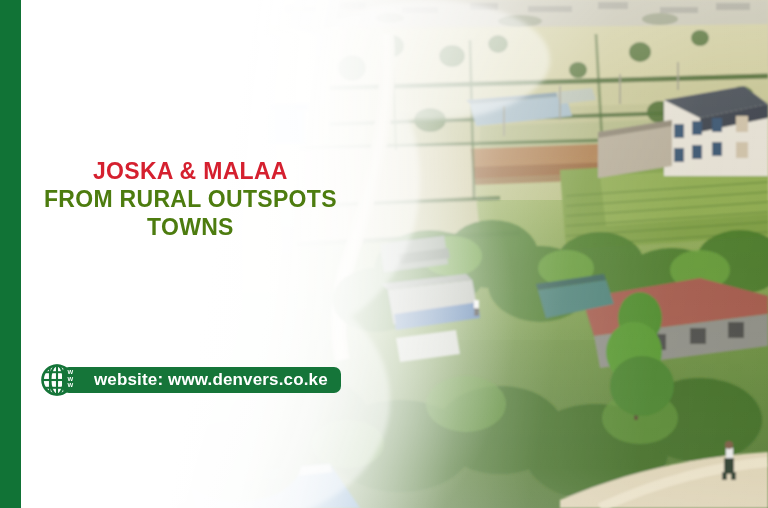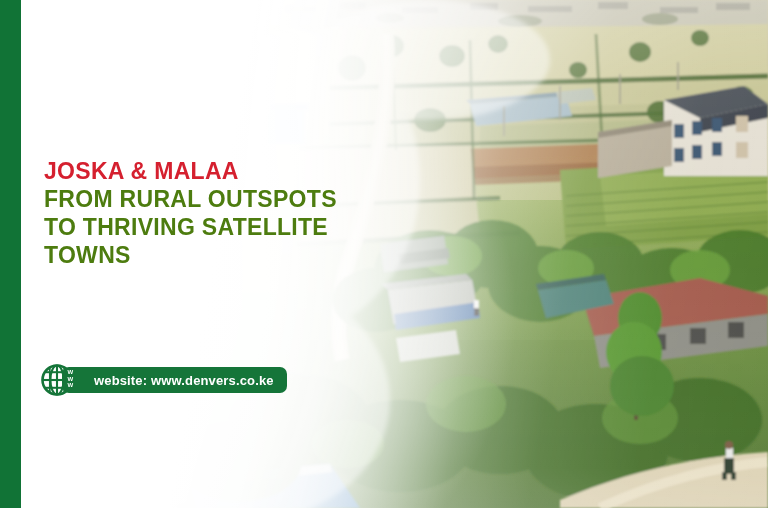--- a/index.html
+++ b/index.html
@@ -90,20 +90,21 @@
     z-index: 8;
     line-height: 1.0;
   }
   .headline .line {
     display: block;
     font-weight: 700;
     font-size: 23px;
     letter-spacing: 0.3px;
     margin-bottom: 5px;
     white-space: nowrap;
+    text-align: center;
   }
   .headline .line.accent { color: #D5202F; }
   .headline .line.base   { color: #4d7c0f; }
 
   
   .badge-wrap {
     position: absolute;
     left: 40px;
     top: 362px;
     z-index: 8;
@@ -117,21 +118,21 @@
     top: 5px;
     height: 26px;
     border-radius: 7px;
     background: #157539;
     display: flex;
     align-items: center;
     padding: 0 13px 0 32px;
   }
   .badge-text {
     color: #ffffff;
-    font-size: 13px;
+    font-size: 17px;
     font-weight: 700;
     letter-spacing: 0.15px;
     white-space: nowrap;
   }
   .globe-icon {
     position: relative;
     z-index: 3;
     width: 34px;
     height: 34px;
     display: block;
@@ -380,21 +381,20 @@
     <div class="photo-haze"></div>
     <div class="photo-scrim-2"></div>
     <div class="photo-scrim"></div>
   </div>
 
   <div class="side-bar"></div>
 
   <div class="headline">
     <span class="line accent">JOSKA &amp; MALAA</span>
     <span class="line base">FROM RURAL OUTSPOTS</span>
-    <span class="line base">TO THRIVING SATELLITE</span>
     <span class="line base">TOWNS</span>
   </div>
 
   <div class="badge-wrap">
     <div class="badge-pill">
       <span class="badge-text">website: www.denvers.co.ke</span>
     </div>
     <svg class="globe-icon" viewBox="0 0 34 34">
       <circle cx="17" cy="17" r="14.5" fill="none" stroke="#157539" stroke-width="2.6"></circle>
       <ellipse cx="17" cy="17" rx="6.6" ry="14.5" fill="none" stroke="#157539" stroke-width="2.1"></ellipse>

